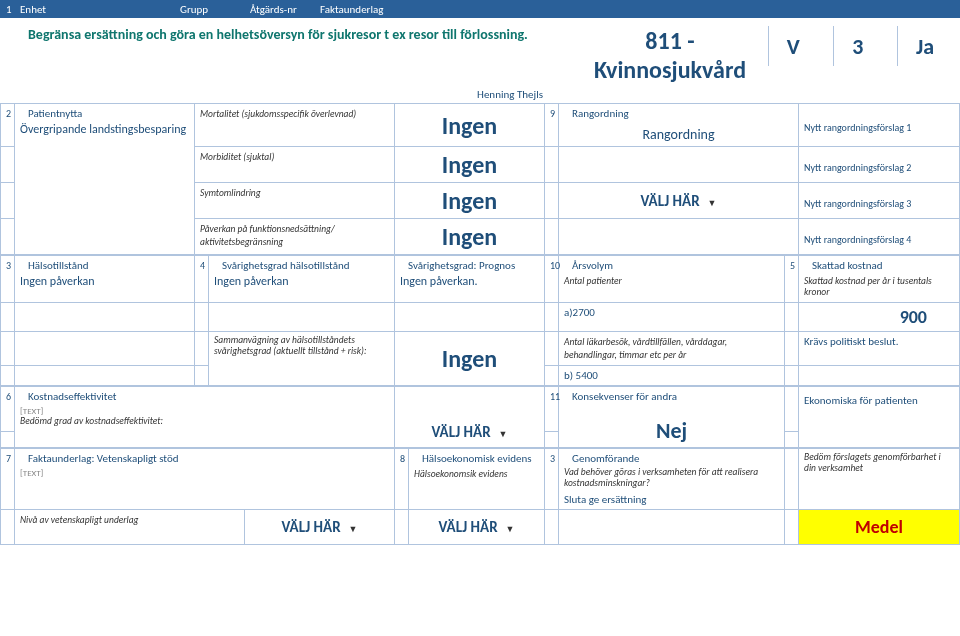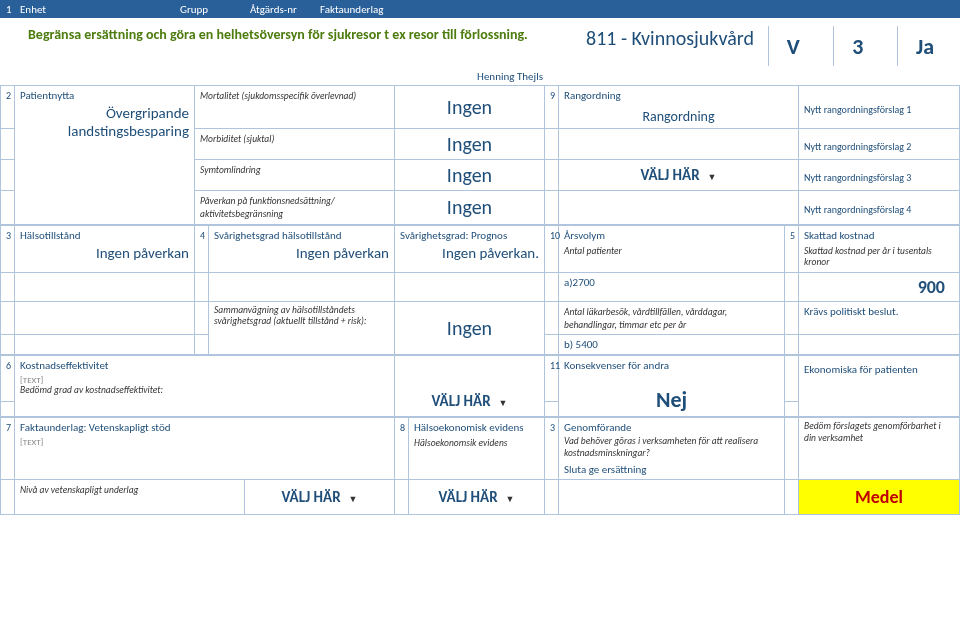--- a/index.html
+++ b/index.html
@@ -18,63 +18,64 @@
     color: #fff;
     height: 18px;
     align-items: center;
     font-size: 11px;
   }
   .header-row .hcol { padding: 0 6px; }
   .section-title {
     color: #1f4e79;
     font-size: 11px;
     margin-bottom: 2px;
+    margin-left: 8px;
   }
   .italic-label {
     font-style: italic;
     font-size: 9.5px;
     color: #333;
     line-height: 1.2;
   }
   .big-blue {
     font-size: 22px;
     font-weight: bold;
     color: #1f4e79;
     text-align: center;
   }
-  .big-blue-18 { font-size: 20px; font-weight: normal; color: #1f4e79; }
+  .big-blue-18 { font-size: 24px; font-weight: bold; color: #1f4e79; }
   .medium-blue {
     font-size: 14px;
     color: #1f4e79;
   }
   .dropdown::after {
     content: "▼";
     font-size: 9px;
     margin-left: 8px;
     color: #333;
   }
   .yellow-box {
     background: #ffff00;
     color: #c00000;
     font-weight: bold;
     font-size: 18px;
     text-align: center;
     padding: 6px 0;
   }
-  .small-blue { font-size: 15px; color: #1f4e79; text-align: right; }
+  .small-blue { font-size: 12px; color: #1f4e79; }
   .top-title-row {
     display: flex;
     padding: 8px 0 4px 0;
   }
   .title-box {
     flex: 1;
     padding: 0 20px 0 28px;
     font-size: 14px;
     font-weight: bold;
-    color: #4d7c0f;
+    color: #0f766e;
     line-height: 1.3;
   }
   .vgr-box {
     width: 180px;
     text-align: center;
   }
   .vgr-sub {
     font-size: 11px;
     color: #1f4e79;
     margin-top: 4px;
@@ -221,21 +222,21 @@
 
   <tr>
     <td class="num"></td>
         <td style="border-left:none"></td>
     <td class="num"></td>
         <td style="border-left:none"></td>
     <td></td>
     <td class="num"></td>
     <td style="border-left:none"><span>a)2700</span></td>
     <td class="num"></td>
-    <td style="border-left:none; text-align:right; padding-right:14px">
+    <td style="border-left:none; text-align:right; padding-right:32px">
       <span class="big-blue" style="font-size:18px">900</span>
     </td>
   </tr>
 
   <tr>
     <td class="num"></td>
         <td style="border-left:none"></td>
     <td class="num"></td>
     <td style="border-left:none" rowspan="2">
       <div class="italic-label">Sammanvägning av hälsotillståndets svårighetsgrad (aktuellt tillstånd + risk):</div>

